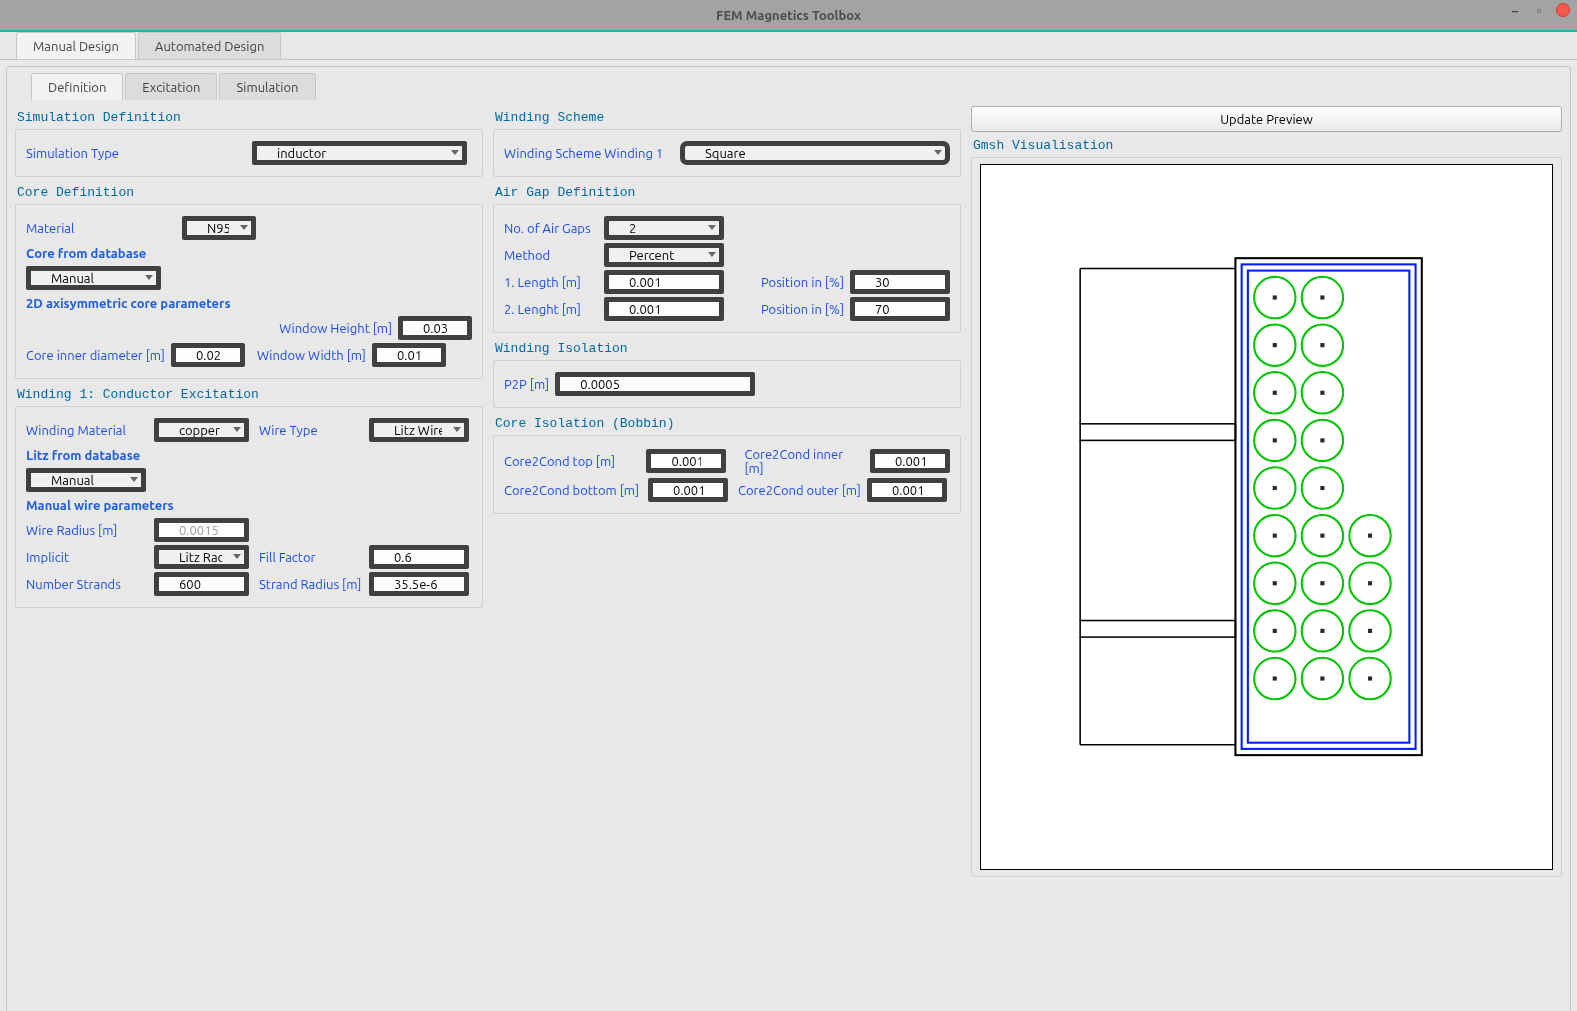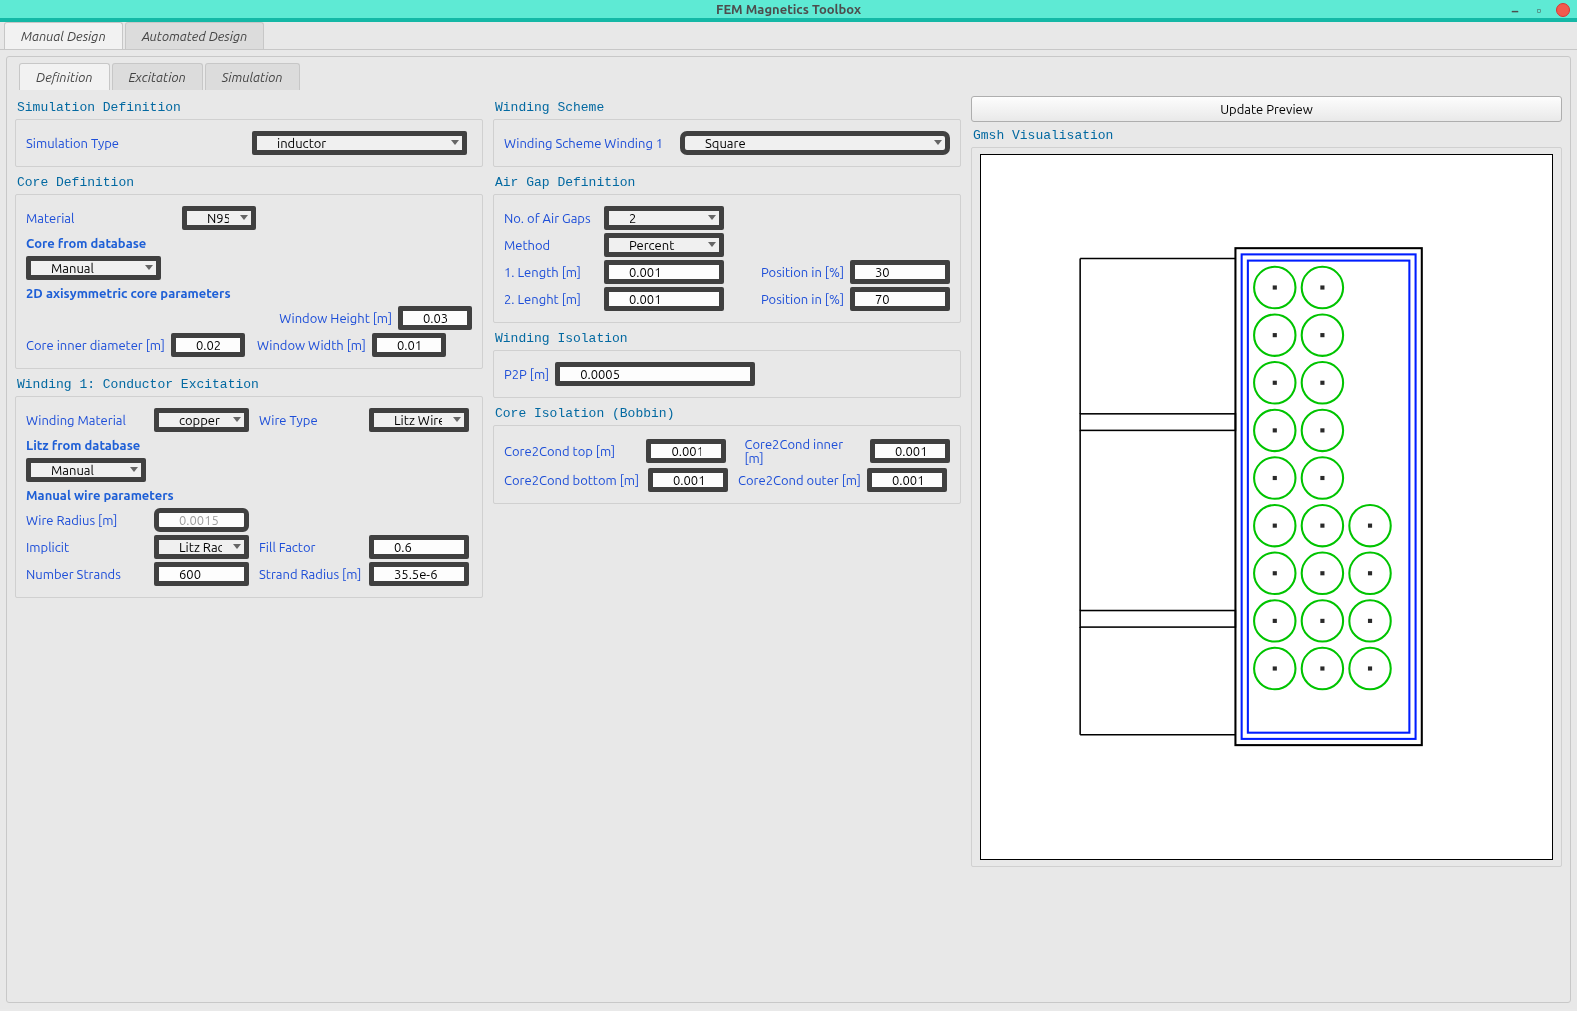--- a/index.html
+++ b/index.html
@@ -2,30 +2,30 @@
 <html><head>
 <meta charset="utf-8">
 <style>
   * { box-sizing: border-box; font-family: "Segoe UI", Ubuntu, sans-serif; font-size: 13px; }
   html, body { margin:0; padding:0; height:100%; }
   body { background:#e9e9e9; }
 
   
   .titlebar {
     display:flex; align-items:center; justify-content:center;
-    height:22px; background:#5eead4; color:#4d4d4d;
-    font-weight:600; position:relative; border-bottom:4px solid #14b8a6;
+    height:32px; background:#a3a3a3; color:#4d4d4d;
+    font-weight:600; position:relative; border-bottom:2px solid #14b8a6;
   }
   .titlebar .winbtns { position:absolute; right:6px; top:2px; display:flex; gap:8px; }
   .titlebar .winbtn { width:16px; height:16px; display:inline-flex; align-items:center; justify-content:center; }
   .close-dot { width:14px; height:14px; border-radius:50%; background:#f25a4d; border:1px solid #d33; display:inline-block; }
 
   
   .tabhost { background:#e8e8e8; border-bottom:1px solid #c7c7c7; }
-  .tabrow { display:flex; gap:0; padding-left:4px;font-style:italic; }
+  .tabrow { display:flex; gap:0; padding-left:16px; }
   .tab {
     padding:6px 16px; background:#dcdcdc; border:1px solid #c7c7c7;
     border-bottom:none; border-top-left-radius:3px; border-top-right-radius:3px;
     margin-right:2px; color:#444; cursor:pointer;
   }
   .tab.active { background:#f2f2f2; }
 
   .page { padding:6px; background:#e8e8e8; height:calc(100vh - 22px - 30px); }
   .inner-border { background:#e8e8e8; border:1px solid #c8c8c8; border-radius:3px; height:100%; padding:6px 8px 8px 8px; }
 
@@ -52,21 +52,21 @@
     padding:0 20px; border-radius:2px;
   }
   select { background-image:linear-gradient(#fdfdfd,#e9e9e9); background:#f0f0f0; cursor:pointer; }
   .select-wrap { position:relative; display:inline-flex; }
   .select-wrap select { appearance:none; padding-right:22px; }
   .select-wrap::after {
     content:""; position:absolute; right:8px; top:9px;
     width:0;height:0;border-left:4px solid transparent;border-right:4px solid transparent;border-top:5px solid #666;
     pointer-events:none;
   }
-  input[readonly] { color:#9c9c9c;border-radius:6px; }
+  input[readonly] { color:#9c9c9c; }
 
   button.big {
     width:100%; height:26px;
     border:1px solid #aeaeae; background:linear-gradient(#fdfdfd,#e9e9e9);
     border-radius:3px; cursor:pointer;
   }
 
   .preview-frame { border:1px solid #d0d0d0; border-radius:2px; height:720px; padding:6px 8px; background:#e8e8e8; }
   svg.gmsh { width:100%; height:100%; background:#fff; border:1px solid #000; display:block; }
   .w74  { width:74px; }

